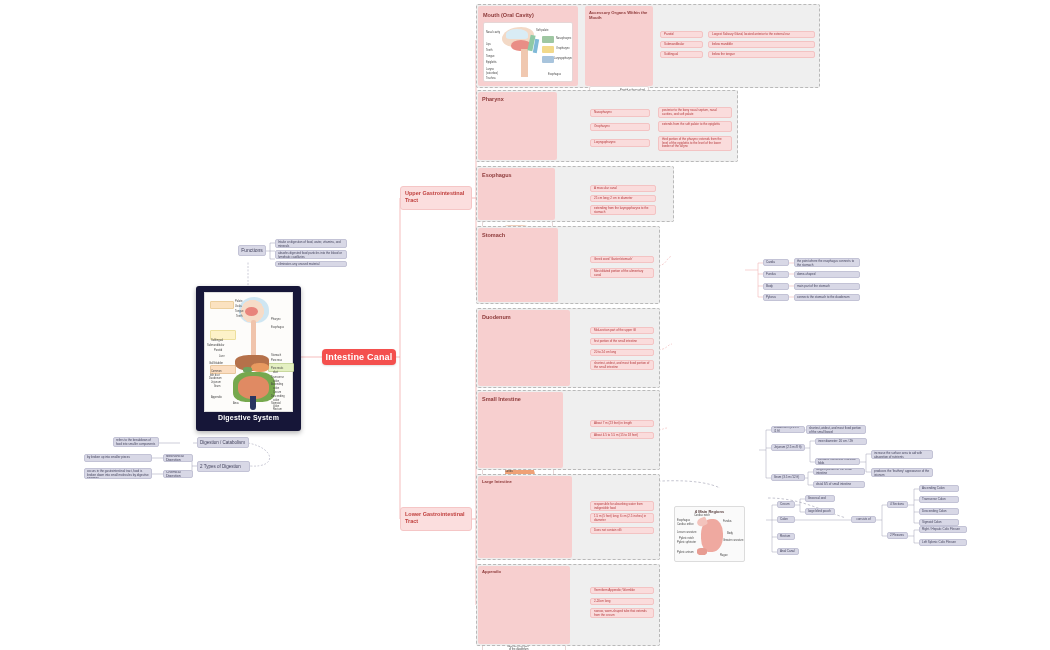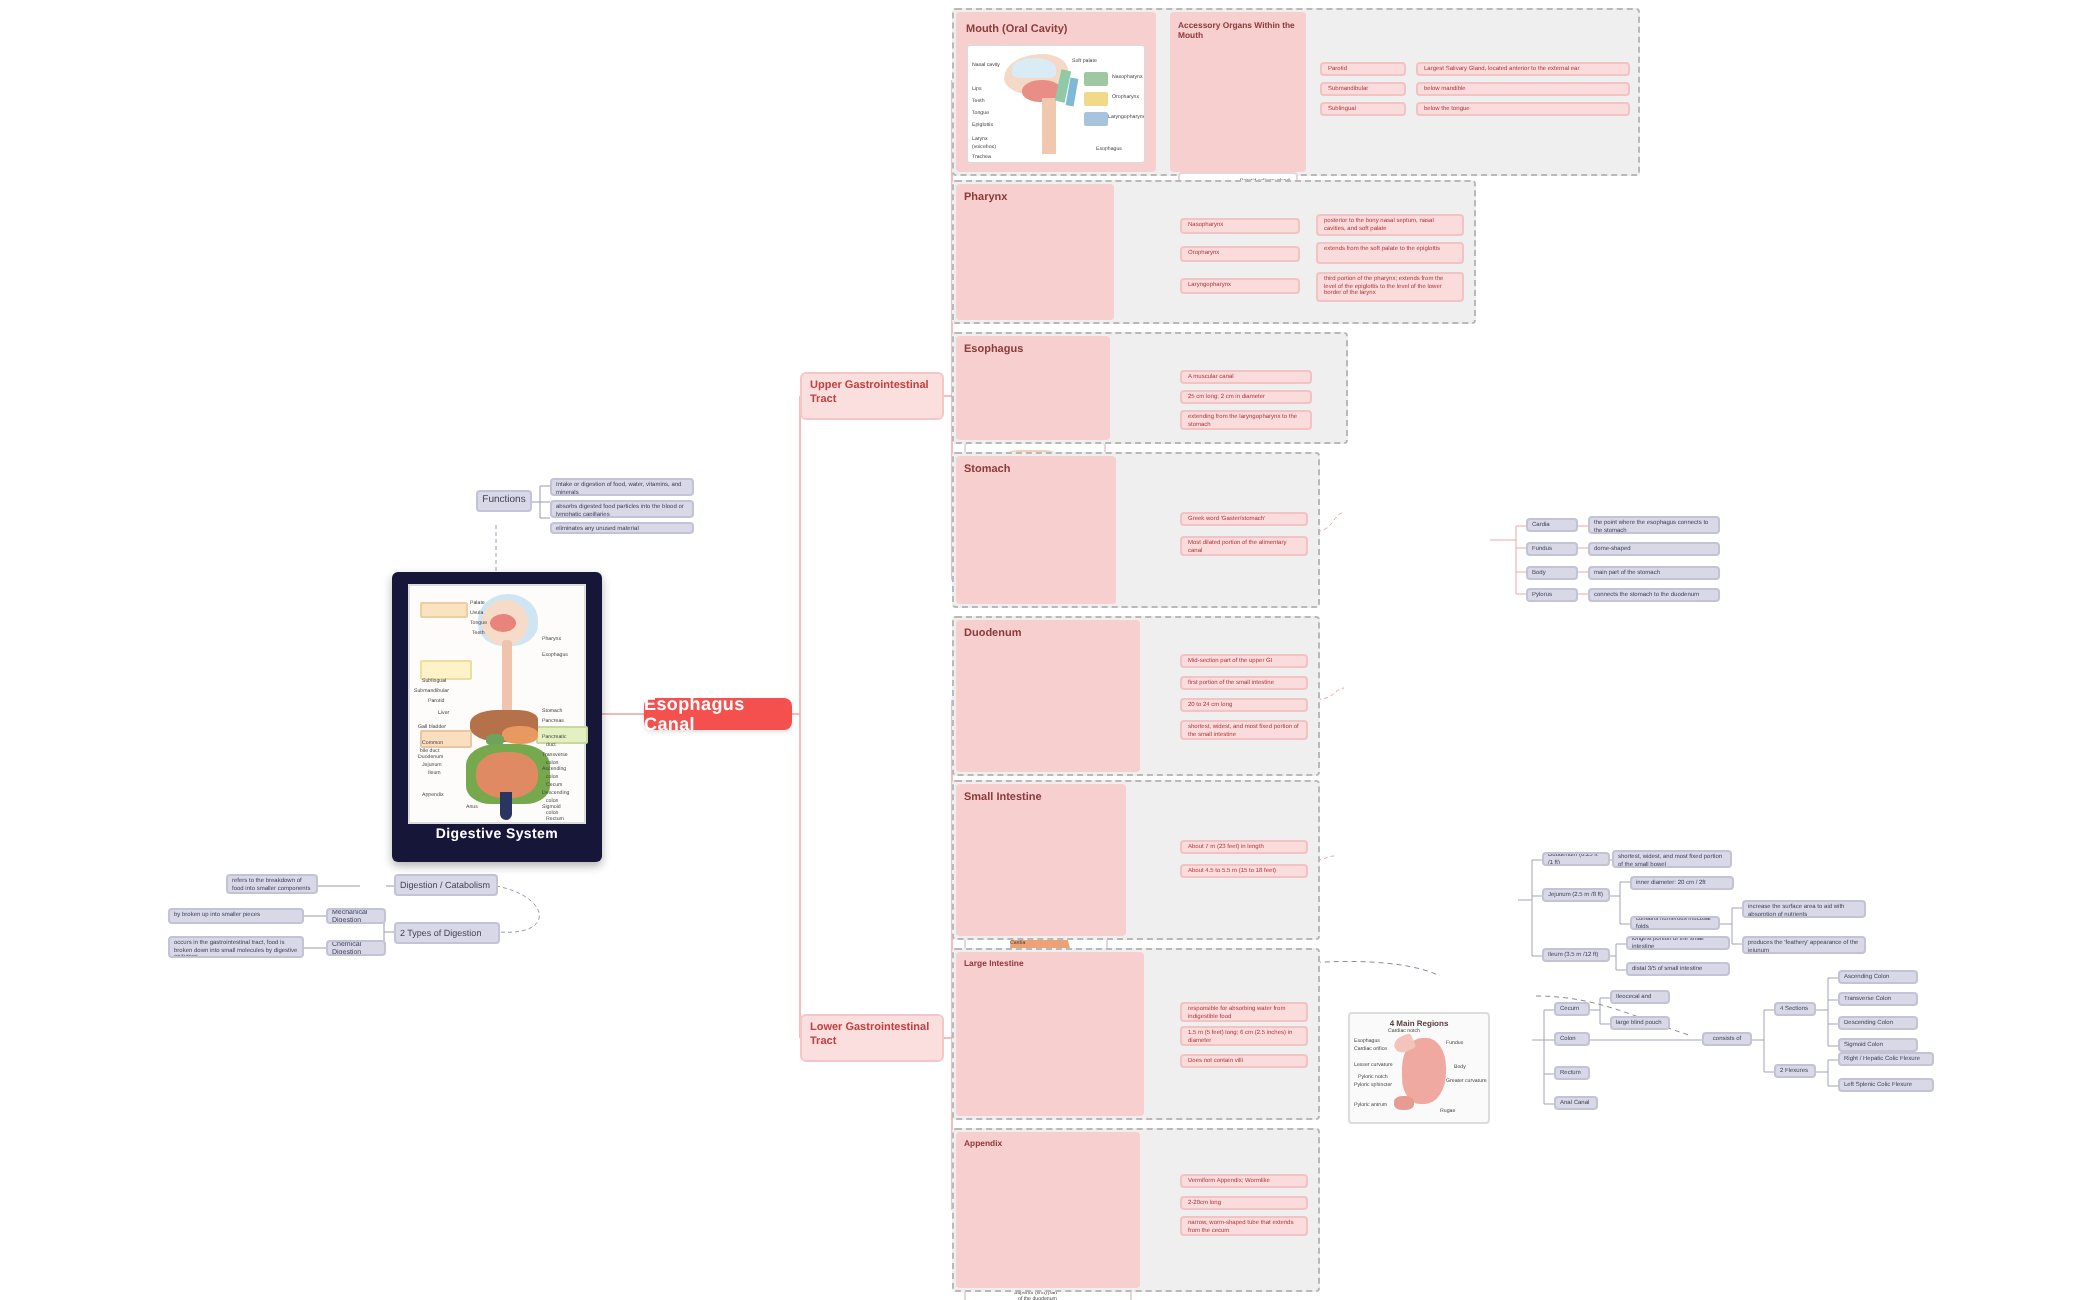--- a/index.html
+++ b/index.html
@@ -327,21 +327,21 @@
       <div class="lbl" style="left:66px;top:103px;">Descending</div>
       <div class="lbl" style="left:68px;top:107px;">colon</div>
       <div class="lbl" style="left:66px;top:110px;">Sigmoid</div>
       <div class="lbl" style="left:68px;top:113px;">colon</div>
       <div class="lbl" style="left:68px;top:116px;">Rectum</div>
     </div>
     <div class="dstitle" style="top:128px;">Digestive System</div>
   </div>
 
   <div class="node alimentary" style="left:322px;top:349px;width:74px;height:16px;">
-    <span>Esophagus Canal</span>
+    <span>Intestine Canal</span>
   </div>
 
   <div class="node gitract" style="left:400px;top:186px;width:72px;height:24px;">
     <span>Upper Gastrointestinal Tract</span>
   </div>
   <div class="node gitract" style="left:400px;top:507px;width:72px;height:24px;">
     <span>Lower Gastrointestinal Tract</span>
   </div>
 
   <div class="node section" style="left:476px;top:4px;width:344px;height:84px;"></div>

